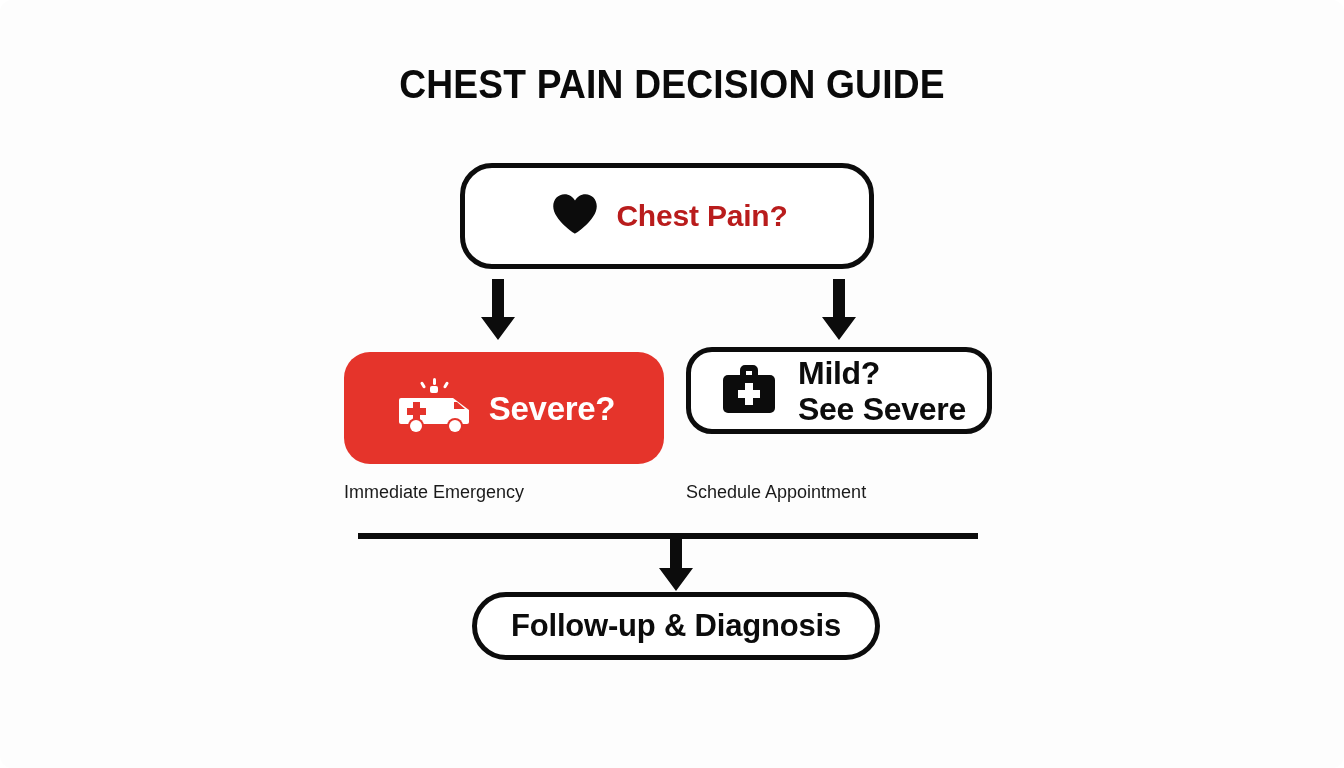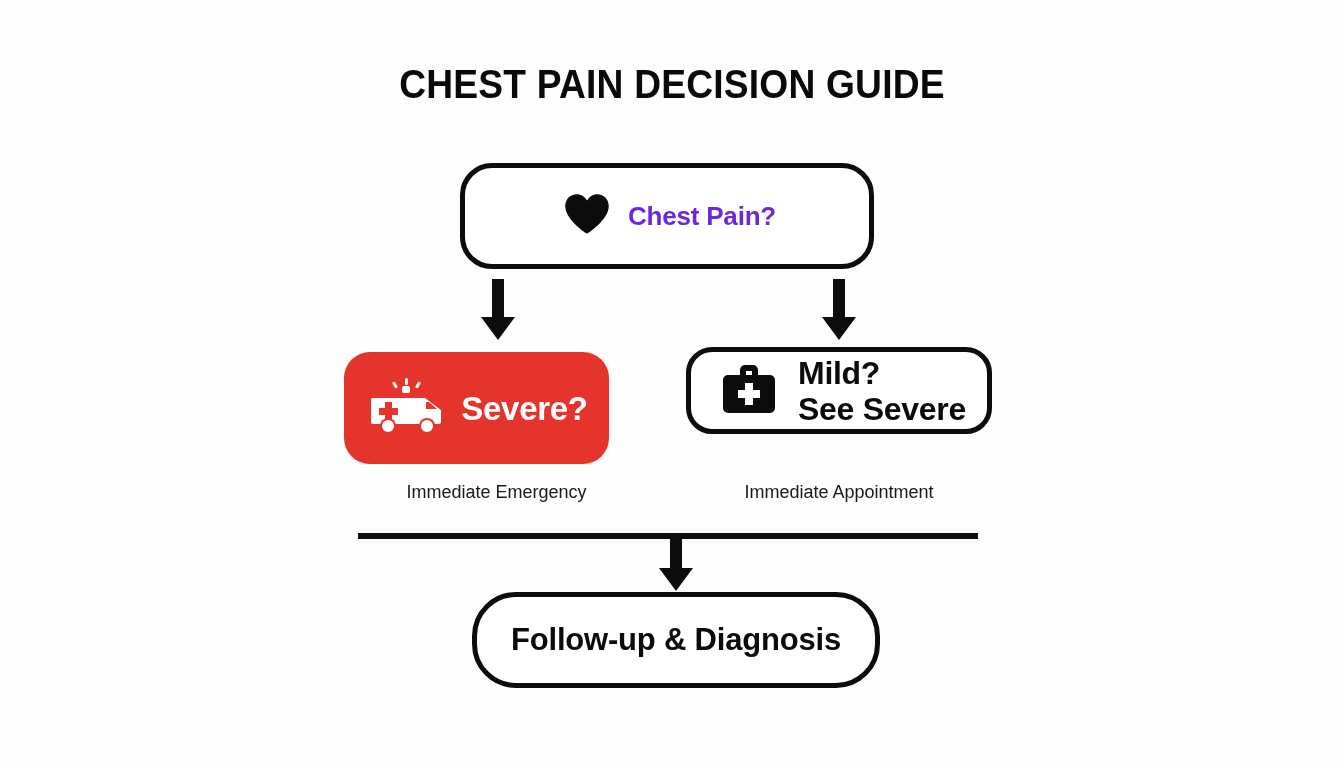--- a/index.html
+++ b/index.html
@@ -51,31 +51,31 @@
   #node-chest-pain {
     left: 460px;
     top: 163px;
     width: 414px;
     height: 106px;
     border-radius: 32px;
     gap: 18px;
     padding-left: 6px;
   }
   #node-chest-pain .node-label {
-    font-size: 26px;
-    font-weight: 700;
-    color: #6d28d9;
+    font-size: 30px;
+    font-weight: 700;
+    color: #b91c1c;
     letter-spacing: -0.2px;
   }
 
   
   #node-severe {
     left: 344px;
     top: 352px;
-    width: 265px;
+    width: 320px;
     height: 112px;
     border-radius: 26px;
     background: #e5342b;
     gap: 16px;
     padding-left: 4px;
     text-align: center;
   }
   #node-severe .stack {
     display: flex;
     flex-direction: column;
@@ -110,37 +110,37 @@
     color: #0c0c0c;
     letter-spacing: -0.3px;
     padding: 2px 0;
   }
 
   
   #node-followup {
     left: 472px;
     top: 592px;
     width: 408px;
-    height: 96px;
+    height: 68px;
     border-radius: 44px;
   }
   #node-followup .node-label {
     font-size: 31px;
     font-weight: 700;
     color: #0c0c0c;
     letter-spacing: -0.2px;
   }
 
   
   .caption {
     position: absolute;
     font-size: 18px;
     font-weight: 400;
     color: #1a1a1a;
-    text-align: center;
+    text-align: left;
     white-space: nowrap;
   }
   #caption-emergency { left: 344px; top: 482px; width: 305px; }
   #caption-appointment { left: 686px; top: 482px; width: 306px; }
 
   
   .arrow-down {
     position: absolute;
   }
   #arrow-left   { left: 480px; top: 279px; }
@@ -226,21 +226,21 @@
         <rect x="20" y="29" width="22" height="8" fill="#ffffff"></rect>
       </svg>
     </span>
     <span class="stack">
       <span>Mild?</span>
       <span>See Severe</span>
     </span>
   </div>
 
   <div class="caption" id="caption-emergency">Immediate Emergency</div>
-  <div class="caption" id="caption-appointment">Immediate Appointment</div>
+  <div class="caption" id="caption-appointment">Schedule Appointment</div>
 
   <div id="divider"></div>
 
   <span class="arrow-down" id="arrow-bottom">
     <svg width="36" height="58" viewBox="0 0 36 58" aria-hidden="true">
       <path d="M12 0 H24 V34 H35 L18 57 L1 34 H12 Z" fill="#0c0c0c"></path>
     </svg>
   </span>
 
   <div class="node node-outline" id="node-followup">

